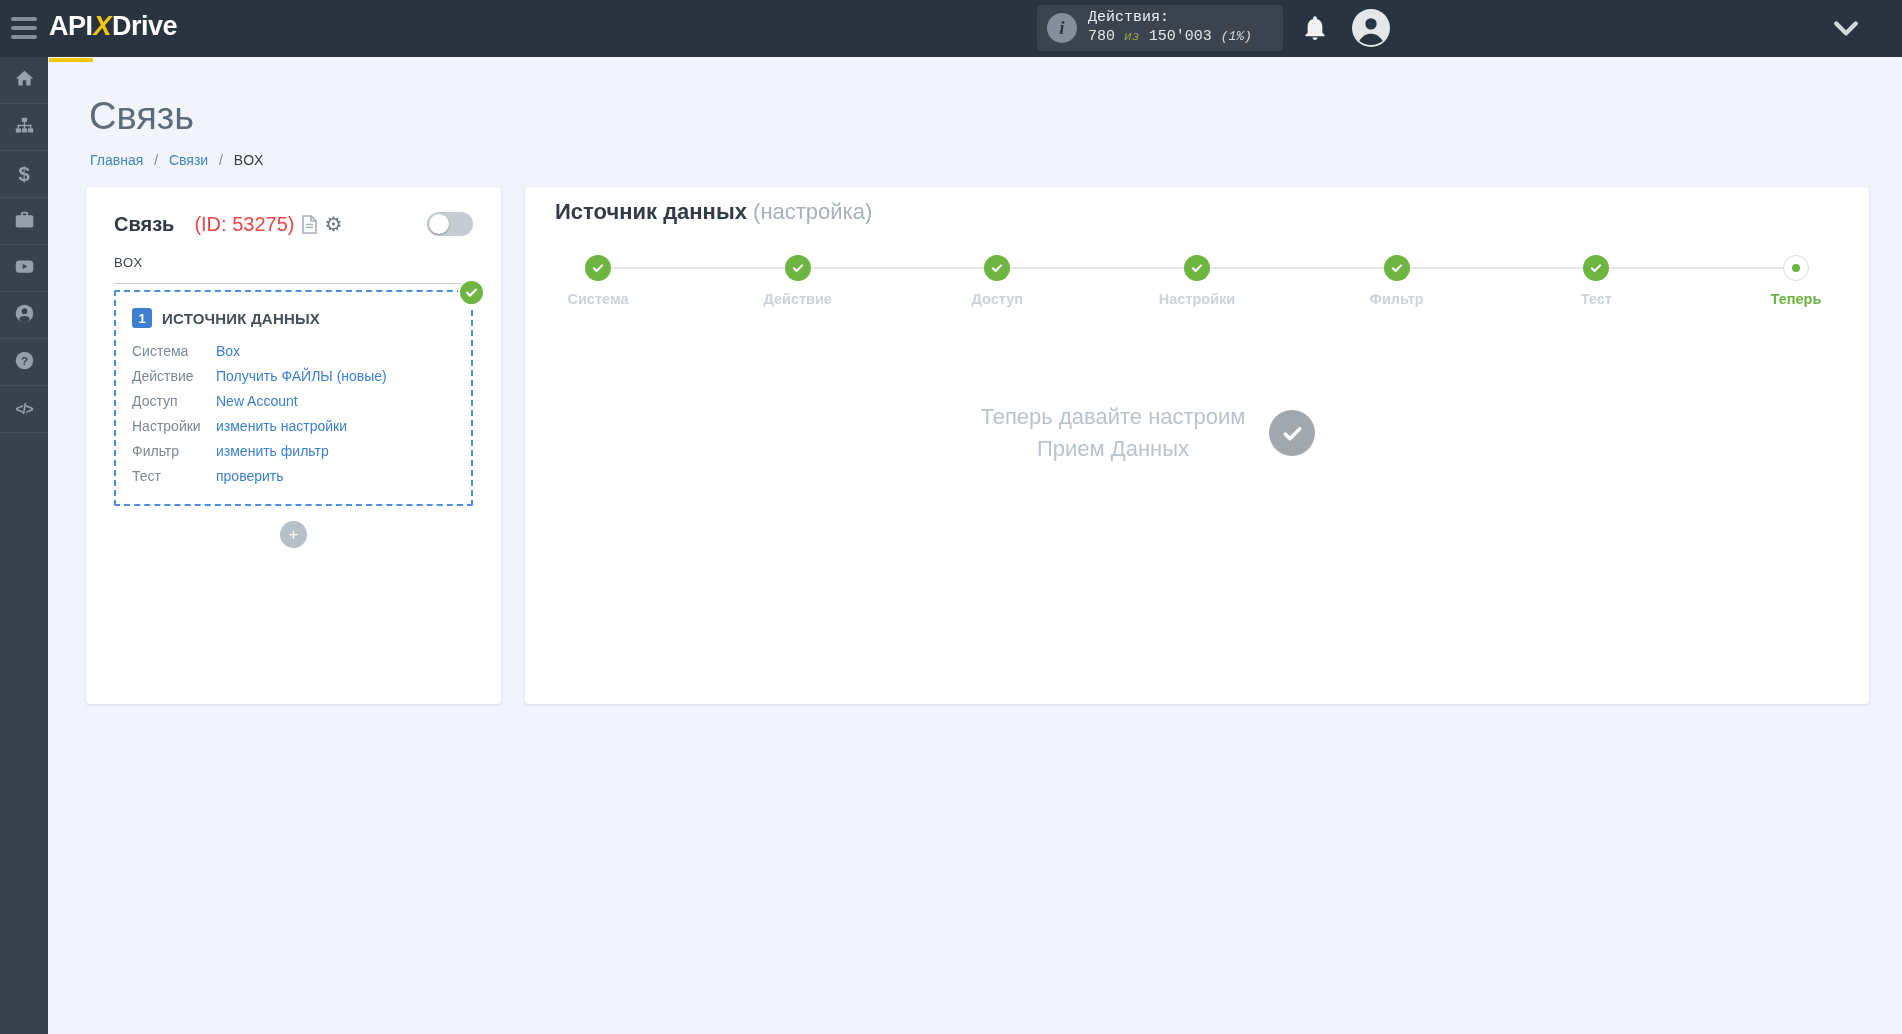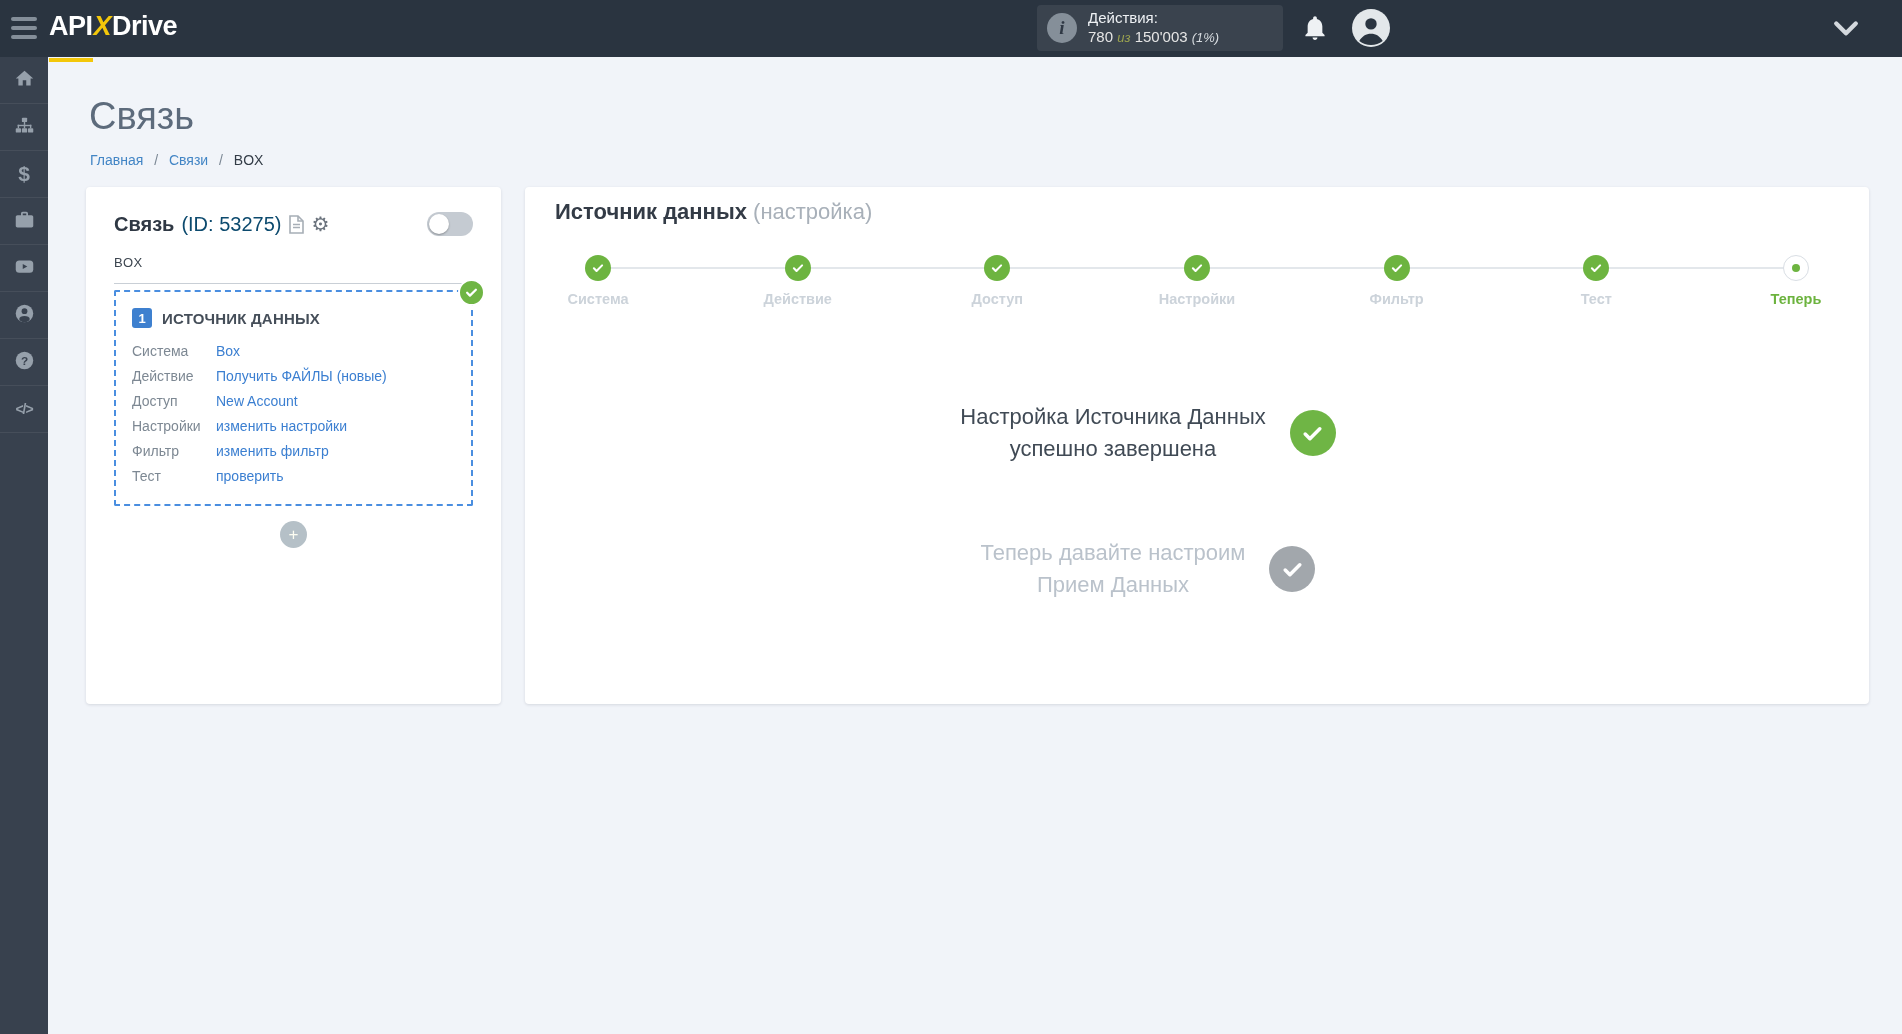--- a/index.html
+++ b/index.html
@@ -9,21 +9,21 @@
   .topbar { position:absolute; left:0; top:0; width:1902px; height:57px; background:#2a3440; z-index:20; }
   .hamburger { position:absolute; left:11px; top:17px; width:26px; height:22px; display:flex; flex-direction:column; justify-content:space-between; cursor:pointer; }
   .hamburger span { display:block; height:4px; border-radius:2px; background:#848e99; }
   .logo { position:absolute; left:49px; top:11px; font-size:27px; font-weight:bold; letter-spacing:-0.5px; cursor:pointer; }
   .logo .l-api { color:#fff; border-bottom:4px solid #f3c70a; padding-bottom:17px; }
   .logo .l-x { color:#f3c70a; font-style:italic; padding:0 1px; }
   .logo .l-drive { color:#fff; }
 
   .actions-pill { position:absolute; left:1037px; top:5px; width:246px; height:46px; background:#3a434e; border-radius:4px; display:flex; align-items:center; padding-left:10px; }
   .info-badge { width:30px; height:30px; border-radius:50%; background:#858f99; color:#2f3844; font-family:"Liberation Serif", serif; font-weight:bold; font-style:italic; font-size:19px; display:flex; align-items:center; justify-content:center; flex:none; cursor:pointer; }
-  .actions-text { margin-left:11px; line-height:1.25; }
+  .actions-text { margin-left:11px; line-height:1.25;font-family:Liberation Mono, monospace; }
   .actions-line1 { color:#eef1f4; font-size:15px; }
   .actions-line2 { font-size:15px; }
   .a-num { color:#e5e5e5; }
   .a-of { color:#9aa24f; font-style:italic; font-size:13px; }
   .a-pct { color:#d7dce0; font-style:italic; font-size:13px; }
 
   .bell { position:absolute; left:1301px; top:14px; width:28px; height:28px; cursor:pointer; }
   .avatar { position:absolute; left:1352px; top:9px; width:38px; height:38px; cursor:pointer; }
   .user-block { position:absolute; left:1402px; top:8px; cursor:pointer; }
   .user-name { color:#ffffff; font-size:16px; line-height:20px; }
@@ -46,21 +46,21 @@
   .crumb-sep { margin:0 7px; }
   .crumb-current { color:#333c47; }
 
   .card { position:absolute; background:#fff; border-radius:4px; box-shadow:0 1px 3px rgba(40,50,70,0.14); }
   .card-left { left:38px; top:130px; width:415px; height:517px; padding:24px 28px; }
   .card-right { left:477px; top:130px; width:1344px; height:517px; padding:12px 30px; }
 
   
   .conn-header { display:flex; align-items:center; height:26px; }
   .conn-title { font-size:20px; font-weight:bold; color:#2f3844; }
-  .conn-id { font-size:20px; color:#0c4a6e; margin-left:7px; }
+  .conn-id { font-size:20px; color:#ef4444; margin-left:20px; }
   .doc-icon { margin-left:8px; cursor:pointer; display:inline-flex; }
   .gear-icon { margin-left:7px; font-size:20px; color:#6b737d; line-height:1; cursor:pointer; }
   .toggle { margin-left:auto; width:46px; height:24px; border-radius:12px; background:#c5cbd2; position:relative; cursor:pointer; }
   .toggle-knob { position:absolute; left:2px; top:2px; width:20px; height:20px; border-radius:50%; background:#fff; box-shadow:0 1px 2px rgba(0,0,0,0.3); }
   .conn-name { margin-top:18px; font-size:13px; color:#3c454f; letter-spacing:0.3px; padding-bottom:13px; border-bottom:1px solid #c9cfd6; }
 
   .source-box { position:relative; margin-top:6px; border:2px dashed #4a8ee0; border-radius:2px; padding:16px 16px 18px; cursor:pointer; }
   .corner-check { position:absolute; top:-13px; right:-14px; width:27px; height:27px; border-radius:50%; background:#6fb544; border:2px solid #fff; display:flex; align-items:center; justify-content:center; }
   .box-head { display:flex; align-items:center; }
   .num-badge { width:20px; height:20px; border-radius:3px; background:#3e80cf; color:#fff; font-size:13px; font-weight:bold; display:flex; align-items:center; justify-content:center; flex:none; }
@@ -318,31 +318,20 @@
       </div>
       <div class="step">
         <span class="step-circle step-circle--current">
             <span class="step-dot"></span>
           </span>
         <span class="step-label step-label--current">Теперь</span>
       </div>
     </div>
 
     <div class="results">
-      <div class="result-row">
-        <div class="result-text result-text--done">
-          <div>Настройка Источника Данных</div>
-          <div>успешно завершена</div>
-        </div>
-        <span class="big-check big-check--green">
-          <svg viewBox="0 0 24 24" width="25" height="25">
-              <path d="M5 12.5l4.5 4.5L19 7.5" stroke="#fff" stroke-width="3.4" fill="none" stroke-linecap="round" stroke-linejoin="round"></path>
-            </svg>
-        </span>
-      </div>
 
       <div class="result-row">
         <div class="result-text result-text--next">
           <div>Теперь давайте настроим</div>
           <div>Прием Данных</div>
         </div>
         <span class="big-check big-check--gray">
           <svg viewBox="0 0 24 24" width="25" height="25">
               <path d="M5 12.5l4.5 4.5L19 7.5" stroke="#fff" stroke-width="3.4" fill="none" stroke-linecap="round" stroke-linejoin="round"></path>
             </svg>

